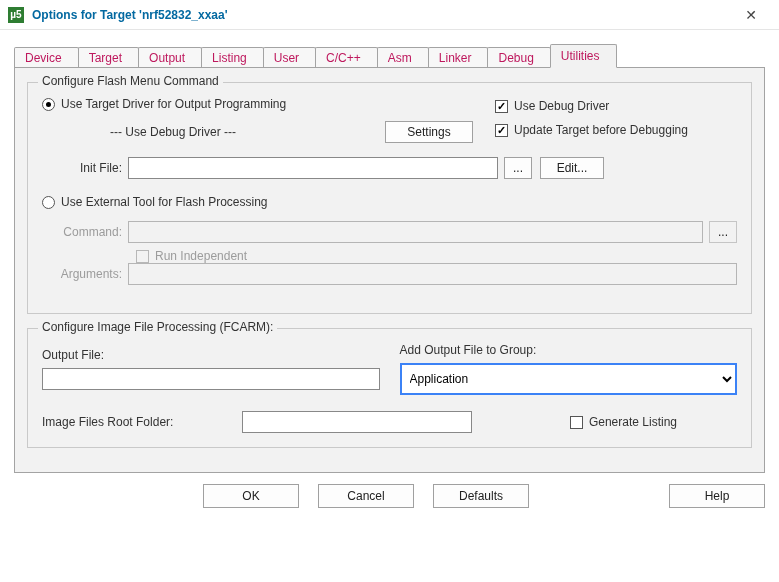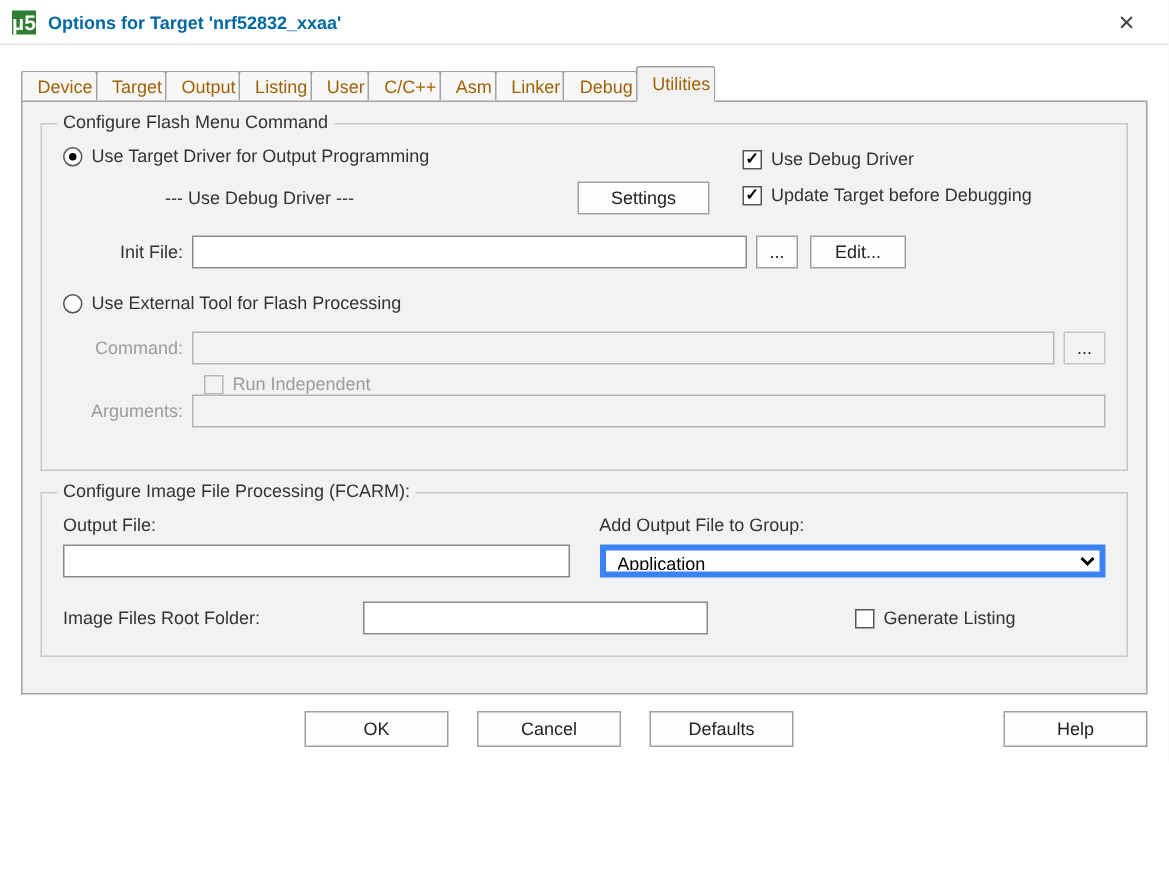--- a/index.html
+++ b/index.html
@@ -19,42 +19,42 @@
     align-items: center;
     padding: 0 8px;
     border-bottom: 1px solid #e5e5e5;
     background: #fff;
   }
   .titlebar .icon {
     width: 16px; height: 16px;
     background: #2e7d32;
     margin-right: 8px;
     display: flex; align-items:center; justify-content:center;
-    color: #fff; font-size:14px; font-weight:bold;
+    color: #fff; font-size:10px; font-weight:bold;
   }
   .titlebar .title { color: #0369a1; flex:1;font-weight:bold; }
   .titlebar .close {
     width: 40px; height: 28px;
     display:flex; align-items:center; justify-content:center;
     color:#444; font-size:14px;
   }
   .content { padding: 14px 14px 8px 14px; }
   .tabs {
     display: flex;
     align-items: flex-end;
     gap: 0;
     height: 24px;
     position: relative;
   }
   .tab {
-    padding: 3px 2px 3px 10px;
+    padding: 3px 16px 3px 10px;
     border: 1px solid #a3a3a3;
     border-bottom: none;
     background: #f7f7f7;
-    color: #a16207;
+    color: #be185d;
     border-radius: 2px 2px 0 0;
     margin-right: -1px;
     position: relative;
     z-index:1;
   }
   .tab.active {
     background: #f2f2f2;
     z-index:3;
     padding-top:4px;
     padding-bottom:4px;
@@ -130,23 +130,23 @@
   .label-right { text-align:right; padding-right:6px; }
   .footer-btns {
     display:flex;
     justify-content:center;
     gap: 19px;
     padding-top: 10px;
   }
   .footer-btns .btn { min-width:96px; padding:4px 0; }
   .footer-btns .help { margin-left:auto; }
   select.combo {
-    border:4px solid #3b82f6;
+    border:2px solid #3b82f6;
     background:#fff;
-    height:22px;
+    height:32px;
     font-size:12px;
     width:100%;
     padding:1px 4px;
   }
 </style>
 </head>
 <body>
 
 <div class="titlebar">
   <div class="icon">µ5</div>

